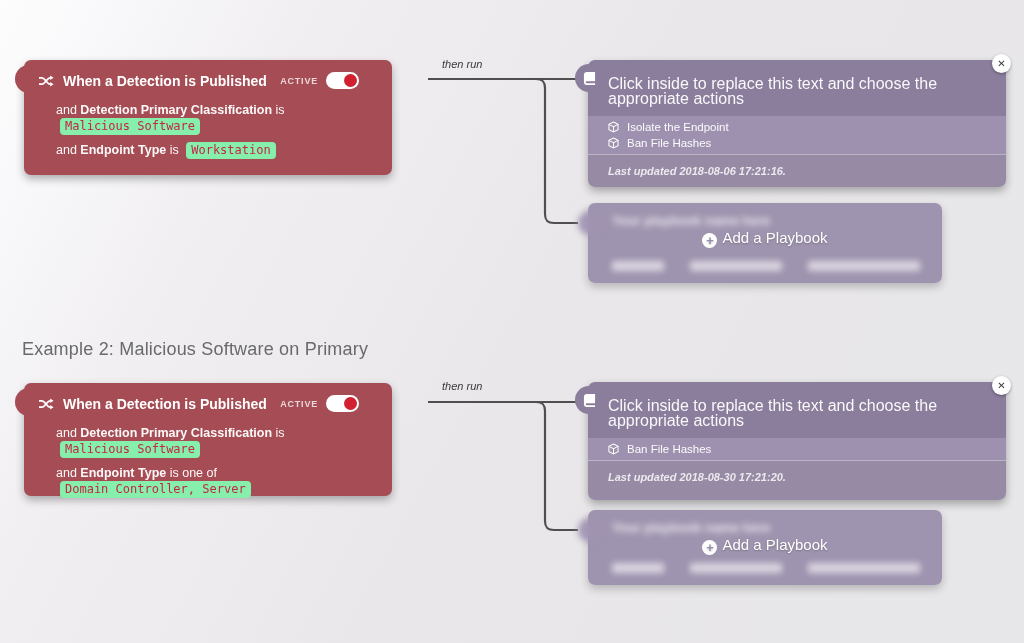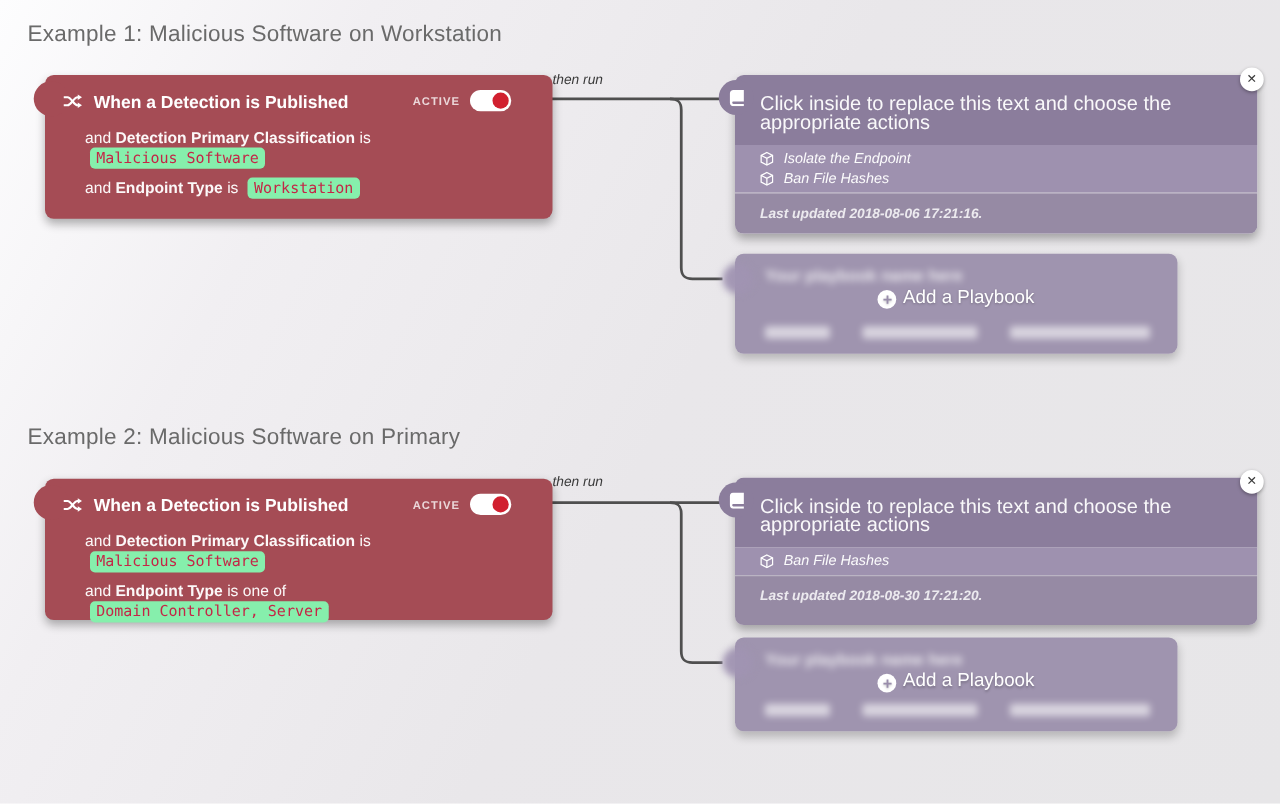--- a/index.html
+++ b/index.html
@@ -6,21 +6,21 @@
   .canvas{
     position:relative;width:1024px;height:643px;overflow:hidden;
     font-family:"Liberation Sans","DejaVu Sans",sans-serif;
     background:linear-gradient(118deg,#fdfdfe 0%,#f1eff2 22%,#e9e7ea 52%,#e7e6e8 100%);
   }
   .example-heading{position:absolute;left:22px;font-size:18px;color:#6a6a6a;font-weight:400;letter-spacing:.2px;}
   
   .connectors{position:absolute;left:0;top:0;z-index:1;}
   .then-run{position:absolute;font-size:11px;font-style:italic;color:#3a3a3a;z-index:1;}
   
-  .trigger-card{position:absolute;left:36px;width:406px;background:#a54c55;border-radius:7px;
+  .trigger-card{position:absolute;left:24px;width:368px;background:#a54c55;border-radius:7px;
     box-shadow:0 4px 8px rgba(0,0,0,.30);color:#fff;z-index:2;}
   .trigger-bump{position:absolute;left:-9px;top:5px;width:28px;height:28px;border-radius:50%;background:#a54c55;}
   .trigger-header{position:relative;display:flex;align-items:center;padding:12px 33px 0 14px;}
   .trigger-icon{width:16px;height:14px;flex:0 0 auto;margin-right:9px;display:flex;align-items:center;}
   .trigger-title{font-size:14px;font-weight:bold;flex:1;line-height:16px;}
   .status-label{font-size:9px;letter-spacing:.8px;color:rgba(255,255,255,.78);font-weight:bold;margin-right:8px;}
   .toggle{position:relative;width:33px;height:17px;background:#fff;border-radius:9px;flex:0 0 auto;cursor:pointer;}
   .toggle .knob{position:absolute;right:2px;top:2px;width:13px;height:13px;border-radius:50%;background:#d1202f;}
   .conditions{padding:13px 20px 0 32px;}
   .cond-row{font-size:12.5px;line-height:16px;margin-bottom:8px;color:rgba(255,255,255,.96);}
@@ -28,21 +28,21 @@
   .cond-tag{font-family:"DejaVu Sans Mono","Liberation Mono",monospace;font-size:12px;background:#86efac;
     color:#c42647;padding:1px 5px 2px;border-radius:4px;margin-left:4px;white-space:nowrap;cursor:pointer;}
   
   .playbook-card{position:absolute;left:588px;width:418px;border-radius:7px;
     box-shadow:0 4px 8px rgba(0,0,0,.30);color:#fff;z-index:2;cursor:pointer;}
   .pb-sections{position:absolute;inset:0;border-radius:7px;overflow:hidden;display:flex;flex-direction:column;}
   .pb-header{background:#8b7d9c;padding:10px 18px 0 20px;}
   .pb-title{font-size:14px;font-weight:bold;line-height:16px;}
   .pb-subtitle{font-size:16px;font-weight:300;line-height:15px;margin-top:6px;color:rgba(255,255,255,.95);padding-bottom:10px;}
   .pb-actions{background:#9e91af;padding:3px 18px 3px 20px;}
-  .pb-action{display:flex;align-items:center;gap:8px;font-size:11.5px;line-height:16px;color:rgba(255,255,255,.97);font-style:italic;}
+  .pb-action{display:flex;align-items:center;gap:8px;font-size:11.5px;line-height:16px;color:rgba(255,255,255,.97);}
   .pb-action svg{flex:0 0 auto;}
   .pb-footer{flex:1;background:#968aa4;border-top:1px solid rgba(255,255,255,.35);
     padding:10px 18px 0 20px;font-size:11px;font-style:italic;font-weight:bold;color:rgba(255,255,255,.82);}
   .pb-bump{position:absolute;left:-13px;top:4px;width:28px;height:28px;border-radius:50%;background:#8b7d9c;
     display:flex;align-items:center;justify-content:center;}
   .close-btn{position:absolute;top:-6px;right:-5px;width:19px;height:19px;border-radius:50%;background:#fff;
     box-shadow:0 1px 3px rgba(0,0,0,.35);color:#3a3a3a;font-size:10px;font-weight:bold;
     display:flex;align-items:center;justify-content:center;cursor:pointer;z-index:3;}
   
   .add-card{position:absolute;left:588px;width:354px;border-radius:7px;background:rgba(153,141,170,.93);
@@ -64,21 +64,20 @@
 
 <div class="canvas">
 
   <svg class="connectors" width="1024" height="643">
     <path d="M428 79 H588" fill="none" stroke="#4f4f4f" stroke-width="2.2"></path>
     <path d="M536 79 C542.5 79 545 81.5 545 88 V214 C545 220.5 547.5 223 554 223 H578" fill="none" stroke="#4f4f4f" stroke-width="2.2"></path>
     <path d="M428 402 H588" fill="none" stroke="#4f4f4f" stroke-width="2.2"></path>
     <path d="M536 402 C542.5 402 545 404.5 545 411 V521 C545 527.5 547.5 530 554 530 H578" fill="none" stroke="#4f4f4f" stroke-width="2.2"></path>
   </svg>
 
-  <h2 class="example-heading" style="top:17px;margin:0;">Example 1: Malicious Software on Workstation</h2>
 
   <div class="then-run" style="left:442px;top:58px;">then run</div>
 
   <div class="trigger-card" style="top:60px;height:115px;">
     <div class="trigger-bump"></div>
     <div class="trigger-header">
       <span class="trigger-icon">
         <svg width="16" height="14" viewBox="0 0 16 14">
           <path d="M1 3.8 H4 C7 3.8 9 10.2 12 10.2 H12.6" fill="none" stroke="#fff" stroke-width="1.7"></path>
           <path d="M1 10.2 H4 C7 10.2 9 3.8 12 3.8 H12.6" fill="none" stroke="#fff" stroke-width="1.7"></path>

